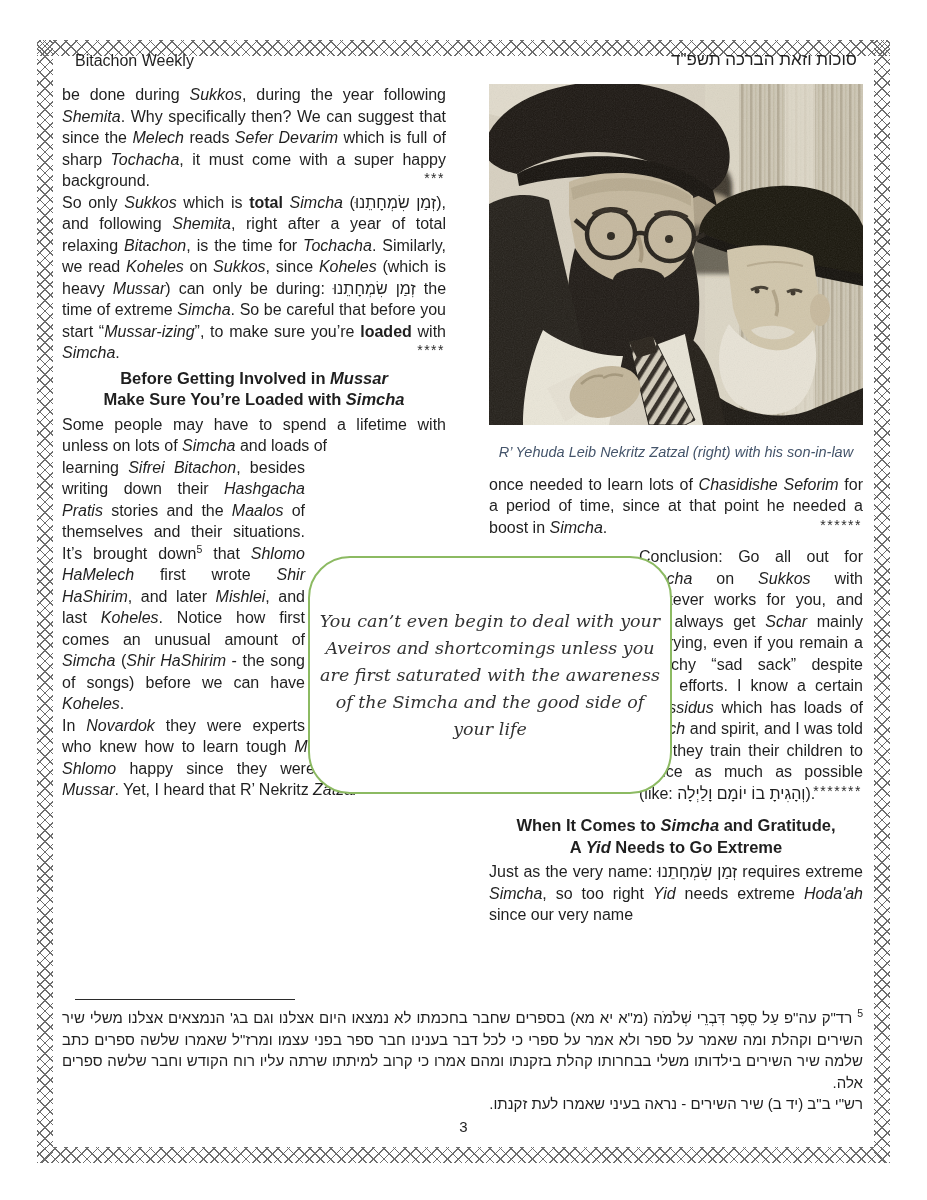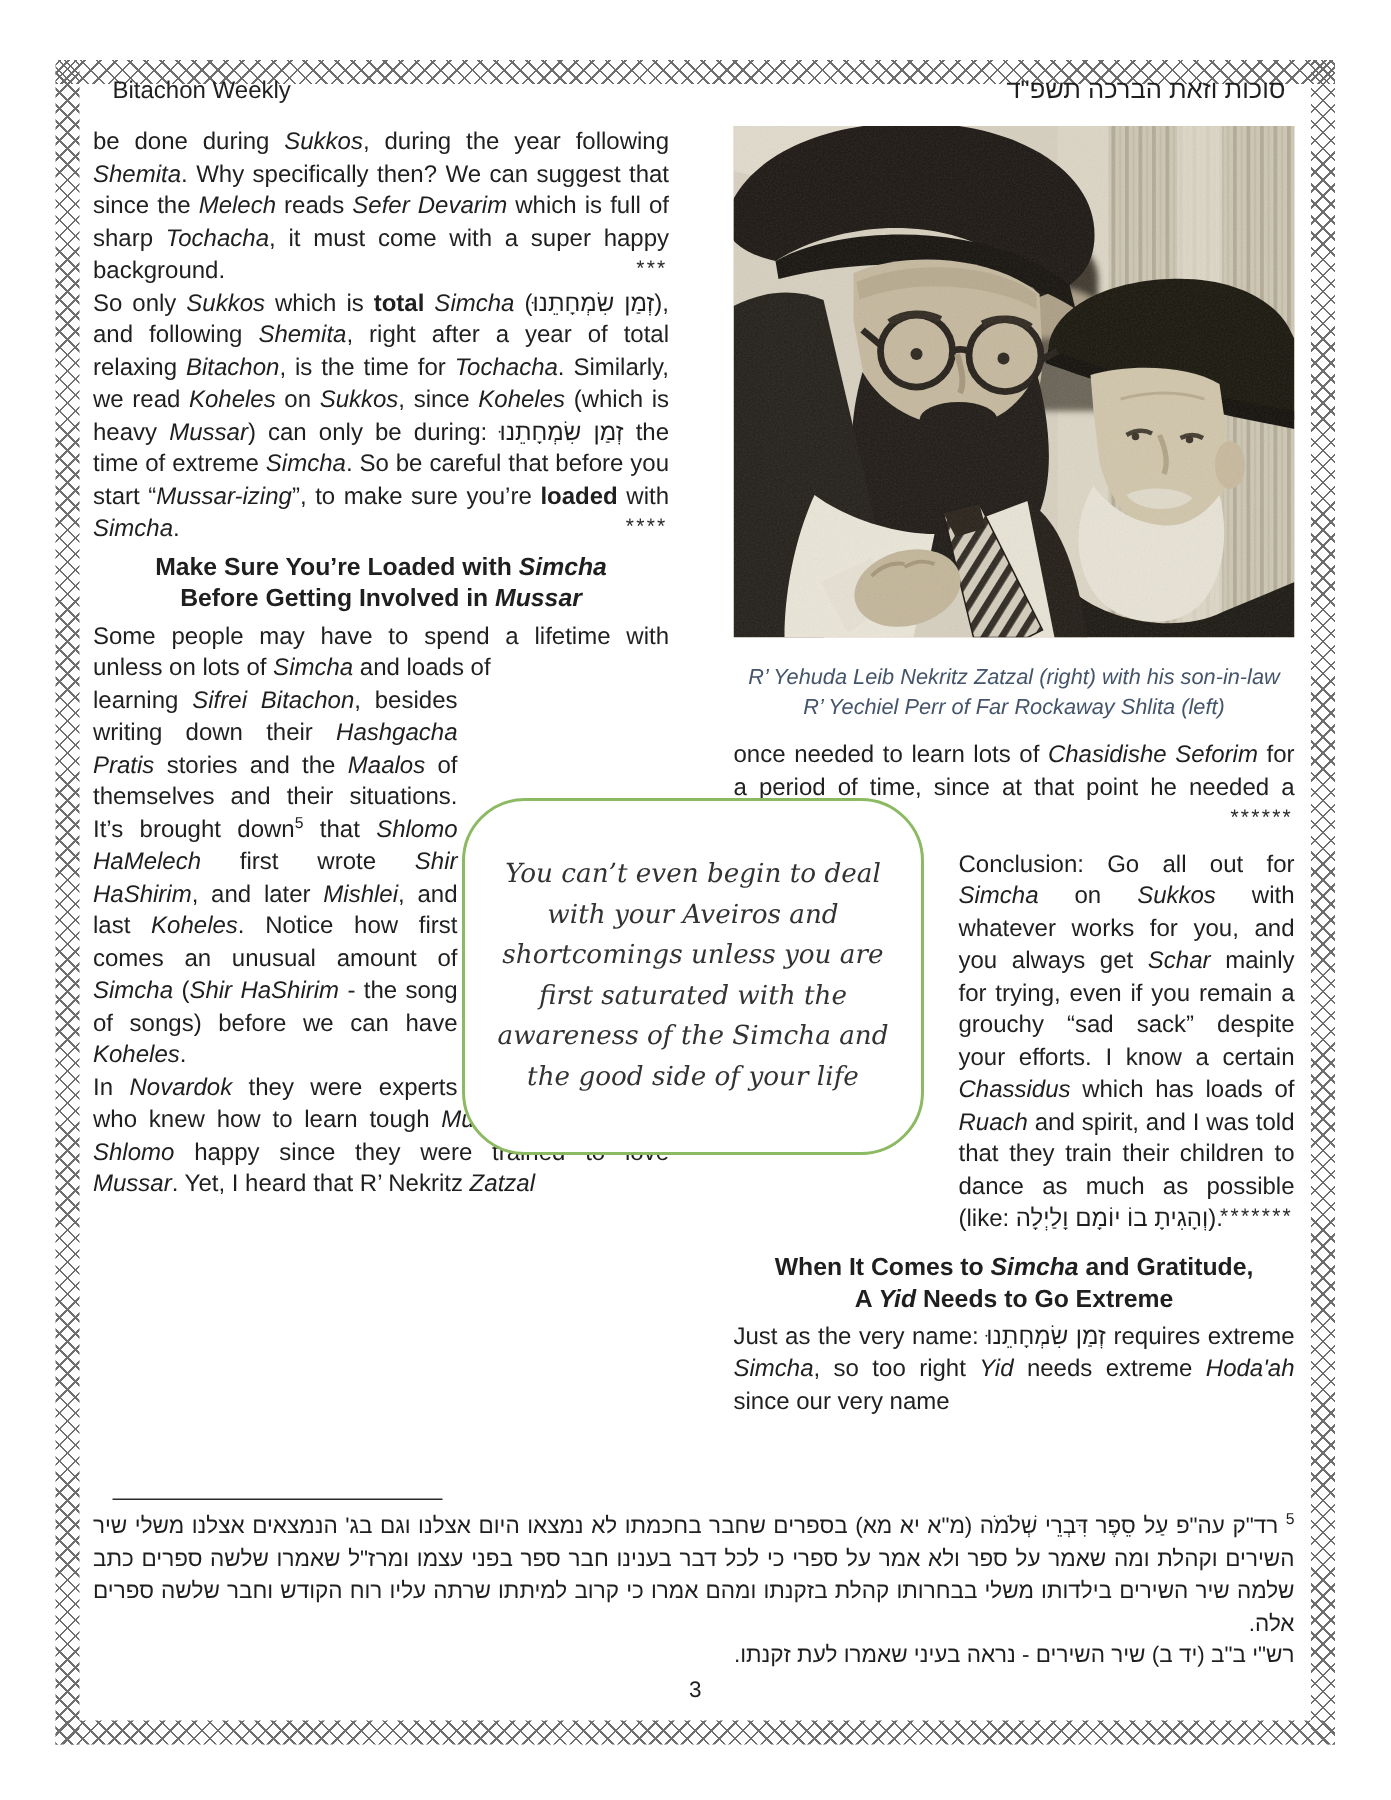--- a/index.html
+++ b/index.html
@@ -36,21 +36,21 @@
   .hg2{margin:11px 0 3px;}
   .h-group .r-i{font-style:italic;}
 
   .photo{width:374px;height:341px;overflow:hidden;background:#DCD6C6;}
   .photo svg{display:block;}
   .caption{margin-top:18px;text-align:center;font-style:italic;color:#44546A;
            font-size:14.5px;line-height:19.5px;}
   .p-after-caption{margin-top:11px;}
   .p-conclusion{margin-top:8px;}
 
-  .callout{position:absolute;left:308px;top:532px;width:308px;height:238px;background:#ffffff;
+  .callout{position:absolute;left:308px;top:556px;width:364px;height:238px;background:#ffffff;
            border:2.5px solid #8CBA62;border-radius:42px;box-sizing:border-box;z-index:5;
            display:flex;align-items:center;justify-content:center;padding:8px 8px;}
   .callout-text{font-family:"DejaVu Serif","Liberation Serif",serif;font-style:italic;
                 font-size:17.5px;line-height:27px;text-align:center;color:#333333;}
 
   .fn-sep{position:absolute;left:75px;top:999px;width:220px;border-top:1.6px solid #2b2b2b;}
   .footnotes{position:absolute;left:62px;top:1007px;width:801px;direction:rtl;
              font-size:15px;line-height:21.5px;}
   .fn{margin:0;text-align:justify;}
   .fn2{text-align:right;}
@@ -66,22 +66,22 @@
   <div class="frame f-left"></div>
   <div class="frame f-right"></div>
 
   <div class="header-left">Bitachon Weekly</div>
   <div class="header-right">סוכות וזאת הברכה תשפ"ד</div>
 
   <div class="col-left">
     <p class="body-p"><span class="stars">***</span><span>be done during </span><span class="r-i">Sukkos</span><span>, during the year following </span><span class="r-i">Shemita</span><span>. Why specifically then? We can suggest that since the </span><span class="r-i">Melech</span><span> reads </span><span class="r-i">Sefer Devarim</span><span> which is full of sharp </span><span class="r-i">Tochacha</span><span>, it must come with a super happy background.</span></p>
     <p class="body-p"><span class="stars">****</span><span>So only </span><span class="r-i">Sukkos</span><span> which is </span><span class="r-b">total</span><span> </span><span class="r-i">Simcha</span><span> (זְמַן שִׂמְחָתֵנוּ), and following </span><span class="r-i">Shemita</span><span>, right after a year of total relaxing </span><span class="r-i">Bitachon</span><span>, is the time for </span><span class="r-i">Tochacha</span><span>. Similarly, we read </span><span class="r-i">Koheles</span><span> on </span><span class="r-i">Sukkos</span><span>, since </span><span class="r-i">Koheles</span><span> (which is heavy </span><span class="r-i">Mussar</span><span>) can only be during: זְמַן שִׂמְחָתֵנוּ the time of extreme </span><span class="r-i">Simcha</span><span>. So be careful that before you start “</span><span class="r-i">Mussar-izing</span><span>”, to make sure you’re </span><span class="r-b">loaded</span><span> with </span><span class="r-i">Simcha</span><span>.</span></p>
     <div class="h-group hg1">
+      <div><span>Before Getting Involved in </span><span class="r-i">Mussar</span></div>
       <div><span>Make Sure You’re Loaded with </span><span class="r-i">Simcha</span></div>
-      <div><span>Before Getting Involved in </span><span class="r-i">Mussar</span></div>
     </div>
     <p class="body-p"><span>Some people may have to spend a lifetime with unless on lots of </span><span class="r-i">Simcha</span><span> and loads of</span></p>
     <p class="body-p"><span class="stars">*****</span><span class="r-spr"></span><span>learning </span><span class="r-i">Sifrei Bitachon</span><span>, besides writing down their </span><span class="r-i">Hashgacha Pratis</span><span> stories and the </span><span class="r-i">Maalos</span><span> of themselves and their situations. It’s brought down</span><span class="r-sup">5</span><span> that </span><span class="r-i">Shlomo HaMelech</span><span> first wrote </span><span class="r-i">Shir HaShirim</span><span>, and later </span><span class="r-i">Mishlei</span><span>, and last </span><span class="r-i">Koheles</span><span>. Notice how first comes an unusual amount of </span><span class="r-i">Simcha</span><span> (</span><span class="r-i">Shir HaShirim</span><span> - the song of songs) before we can have </span><span class="r-i">Koheles</span><span>.</span></p>
     <p class="body-p"><span>In </span><span class="r-i">Novardok</span><span> they were experts who knew how to learn tough </span><span class="r-i">Mussar</span><span> and become </span><span class="r-i">Shlomo</span><span> happy since they were trained to love </span><span class="r-i">Mussar</span><span>. Yet, I heard that R’ Nekritz </span><span class="r-i">Zatzal</span></p>
   </div>
 
   <div class="col-right">
     <div class="photo">
       <svg width="374" height="341" viewBox="0 0 374 341" xmlns="http://www.w3.org/2000/svg">
         <defs>
@@ -156,21 +156,20 @@
         <path d="M58,304 L92,288 L106,318 L76,338 Z" fill="#ECE8DA"></path>
         <ellipse cx="116" cy="308" rx="36" ry="25" fill="#C7BA9E" transform="rotate(-15 116 308)"></ellipse>
         <path d="M92,300 q10,-10 22,-8 M114,294 q10,-6 20,-2" stroke="#A6997C" stroke-width="2.5" fill="none"></path>
 
         <rect width="374" height="341" fill="#8a7f68" opacity="0.06"></rect>
         <rect width="374" height="341" filter="url(#grain)" opacity="0.13"></rect>
       </svg>
     </div>
     <div class="caption">
       <div>R’ Yehuda Leib Nekritz Zatzal (right) with his son-in-law</div>
-      <div>R’ Yechiel Perr of Far Rockaway Shlita (left)</div>
     </div>
     <p class="body-p p-after-caption"><span class="stars">******</span><span>once needed to learn lots of </span><span class="r-i">Chasidishe Seforim</span><span> for a period of time, since at that point he needed a boost in </span><span class="r-i">Simcha</span><span>.</span></p>
     <p class="body-p p-conclusion"><span class="stars">*******</span><span class="r-spl"></span><span>Conclusion: Go all out for </span><span class="r-i">Simcha</span><span> on </span><span class="r-i">Sukkos</span><span> with whatever works for you, and you always get </span><span class="r-i">Schar</span><span> mainly for trying, even if you remain a grouchy “sad sack” despite your efforts. I know a certain </span><span class="r-i">Chassidus</span><span> which has loads of </span><span class="r-i">Ruach</span><span> and spirit, and I was told that they train their children to dance as much as possible (like: וְהָגִיתָ בוֹ יוֹמָם וָלַיְלָה).</span></p>
     <div class="h-group hg2">
       <div><span>When It Comes to </span><span class="r-i">Simcha</span><span> and Gratitude,</span></div>
       <div><span>A </span><span class="r-i">Yid</span><span> Needs to Go Extreme</span></div>
     </div>
     <p class="body-p"><span>Just as the very name: זְמַן שִׂמְחָתֵנוּ requires extreme </span><span class="r-i">Simcha</span><span>, so too right </span><span class="r-i">Yid</span><span> needs extreme </span><span class="r-i">Hoda'ah</span><span> since our very name</span></p>
   </div>
 

